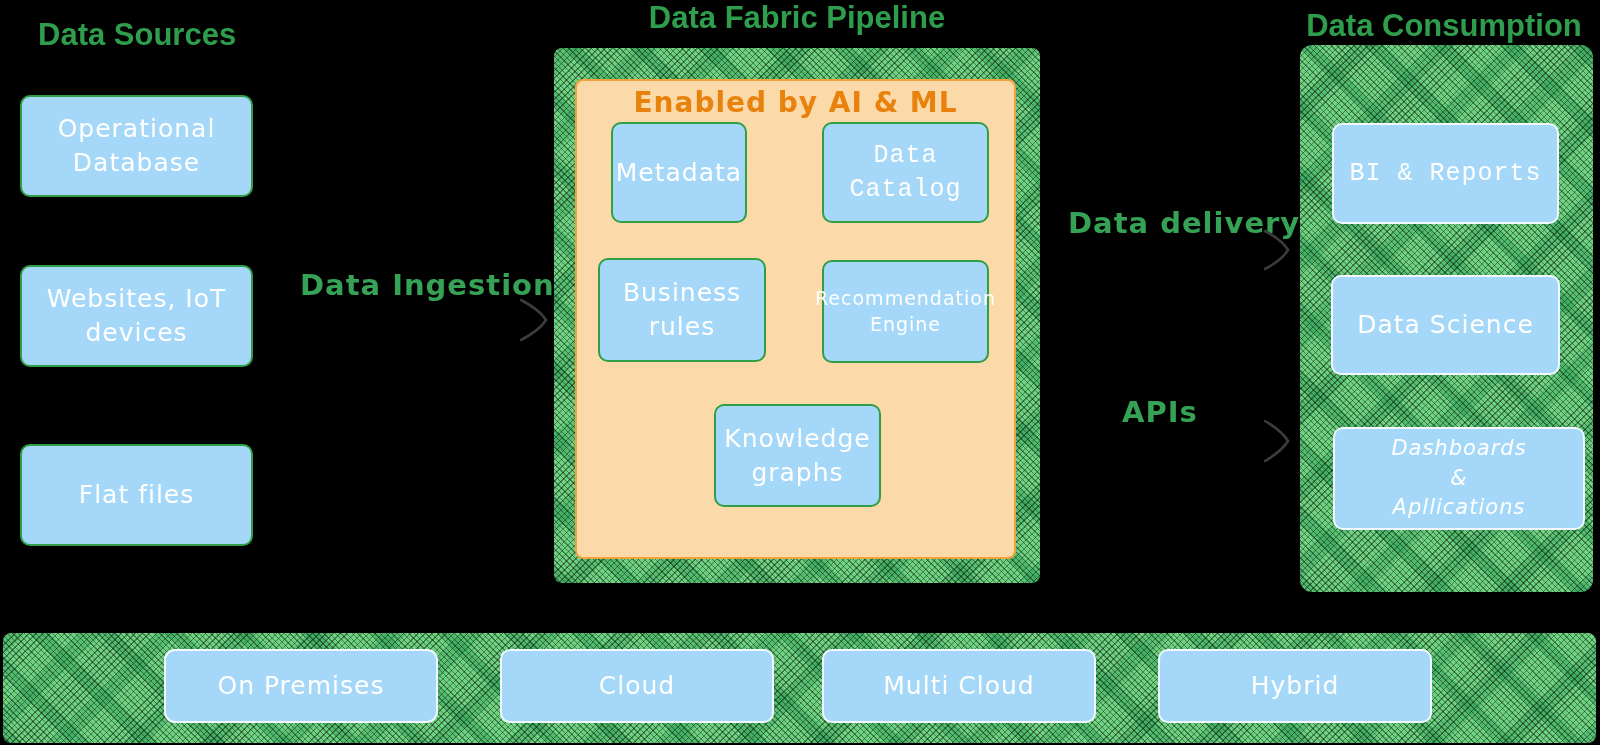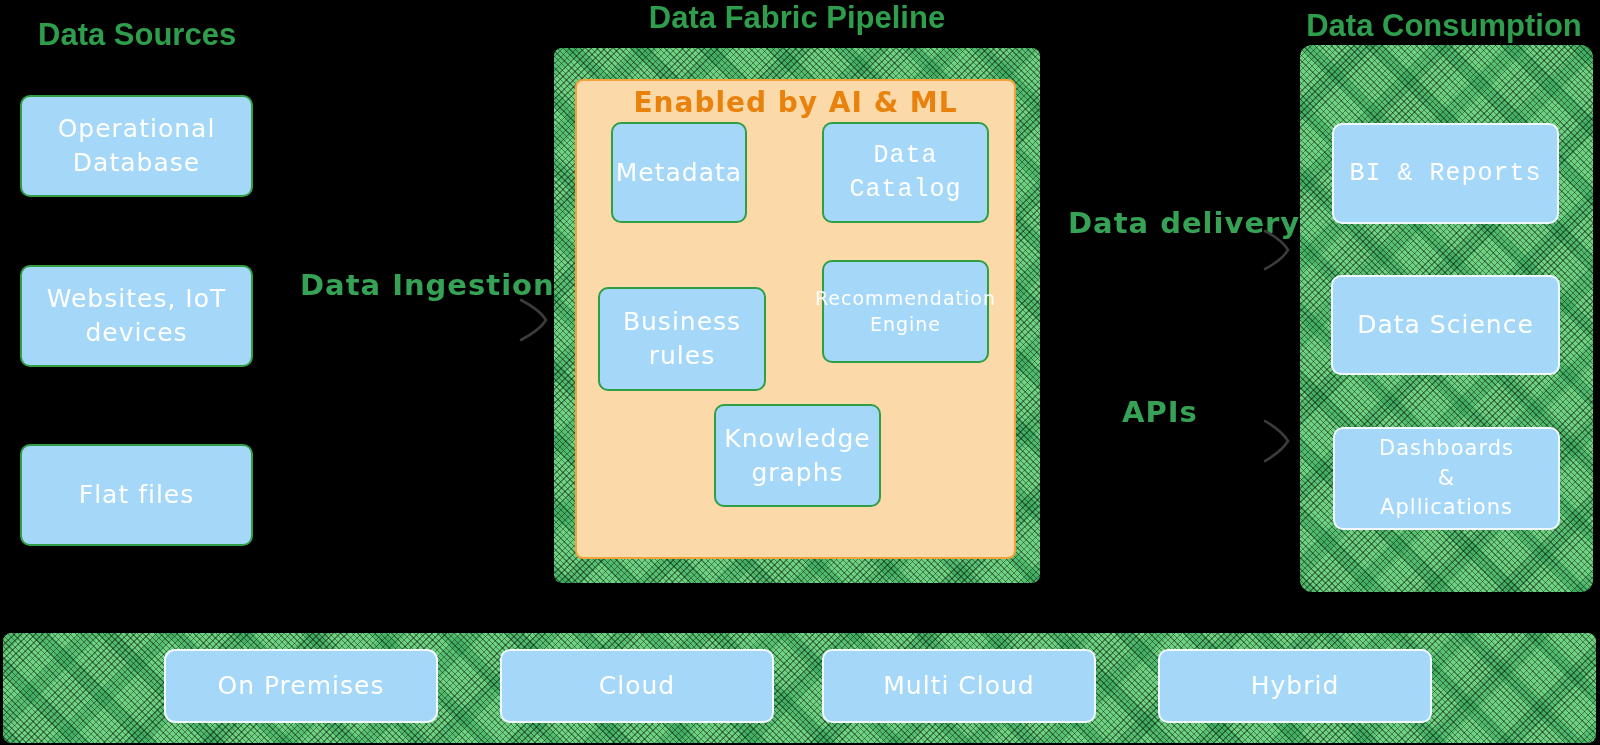--- a/index.html
+++ b/index.html
@@ -77,21 +77,21 @@
 
     <div class="abs orange-panel" style="left:21px;top:31px;width:441px;height:480px;"></div>
 
     <div class="abs orange-label" style="left:21px;top:38px;width:441px;">Enabled by AI &amp; ML</div>
 
     <div class="abs bluebox" style="left:45px;top:74px;width:136px;height:101px;margin-left:12px;">Metadata</div>
 
     <div class="abs bluebox" style="left:268px;top:74px;width:167px;height:101px;font-family:Liberation Mono, monospace;">Data
 Catalog</div>
 
-    <div class="abs bluebox" style="left:44px;top:210px;width:168px;height:104px;margin-top:29px;">Business
+    <div class="abs bluebox" style="left:44px;top:210px;width:168px;height:104px;">Business
 rules</div>
 
     <div class="abs bluebox fs-19" style="left:268px;top:212px;width:167px;height:103px;">Recommendation
 Engine</div>
 
     <div class="abs bluebox" style="left:160px;top:356px;width:167px;height:103px;">Knowledge
 graphs</div>
   </div>
 
   <div class="abs flow-label" style="left:1068px;top:206px;">Data delivery</div>
@@ -107,21 +107,21 @@
       <path d="M3 3 Q 20 13 26 23 Q 20 33 3 43" fill="none" stroke="#3c3c3c" stroke-width="2.6" stroke-linecap="round"></path>
     </svg>
   </div>
 
   <div class="abs hatch" style="left:1300px;top:45px;width:293px;height:547px;border-radius:12px;">
 
     <div class="abs bluebox lightborder" style="left:32px;top:78px;width:227px;height:101px;font-family:Liberation Mono, monospace;">BI &amp; Reports</div>
 
     <div class="abs bluebox lightborder" style="left:31px;top:230px;width:229px;height:100px;">Data Science</div>
 
-    <div class="abs bluebox lightborder fs-21" style="left:33px;top:382px;width:227px;height:103px;">Dashboards
+    <div class="abs bluebox lightborder fs-21" style="left:33px;top:382px;width:252px;height:103px;font-style:italic;">Dashboards
 &amp;
 Apllications</div>
   </div>
 
   <div class="abs hatch" style="left:3px;top:633px;width:1593px;height:110px;border-radius:8px;">
 
     <div class="abs bluebox lightborder" style="left:161px;top:16px;width:274px;height:74px;border-radius:11px;">On Premises</div>
 
     <div class="abs bluebox lightborder" style="left:497px;top:16px;width:274px;height:74px;">Cloud</div>
 

